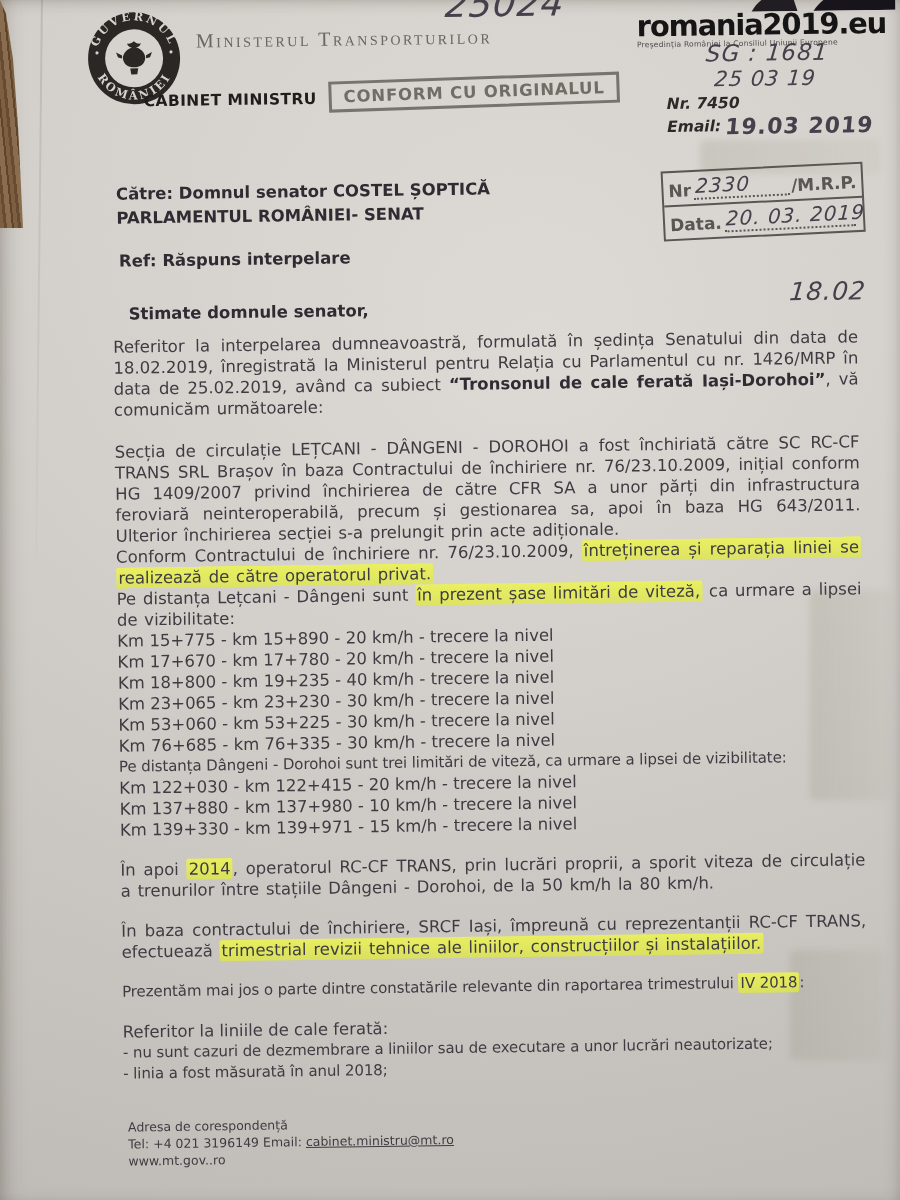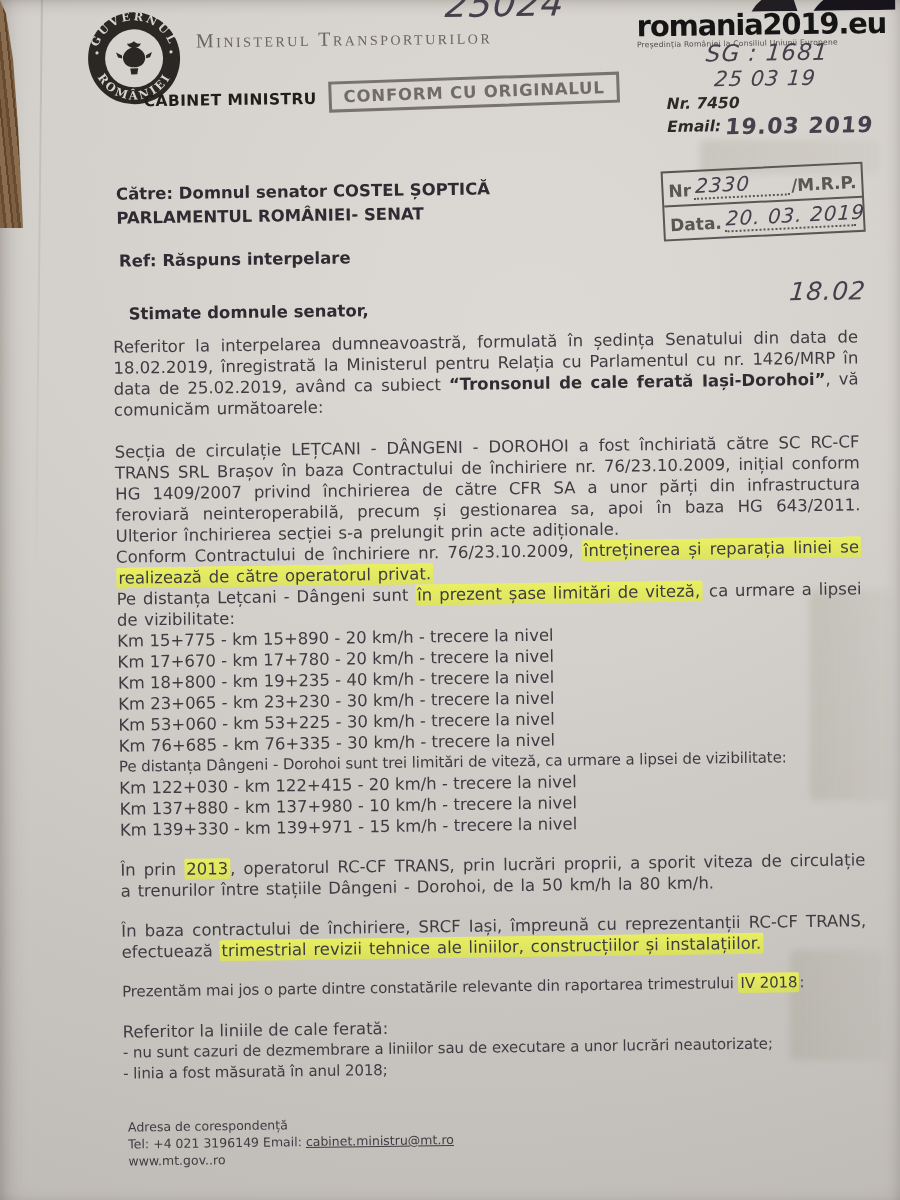--- a/index.html
+++ b/index.html
@@ -199,21 +199,21 @@
         </div>
 
       <p class="tight">Pe distanța Dângeni - Dorohoi sunt trei limitări de viteză, ca urmare a lipsei de vizibilitate:</p>
 
       <div>
           <div class="limit-line">Km 122+030 - km 122+415 - 20 km/h - trecere la nivel</div>
           <div class="limit-line">Km 137+880 - km 137+980 - 10 km/h - trecere la nivel</div>
           <div class="limit-line">Km 139+330 - km 139+971 - 15 km/h - trecere la nivel</div>
         </div>
 
-      <p class="just gap"><span>În prin </span><span class="hl">2013</span><span>, operatorul RC-CF TRANS, prin lucrări proprii, a sporit viteza de circulație a trenurilor între stațiile Dângeni - Dorohoi, de la 50 km/h la 80 km/h.</span></p>
+      <p class="just gap"><span>În apoi </span><span class="hl">2014</span><span>, operatorul RC-CF TRANS, prin lucrări proprii, a sporit viteza de circulație a trenurilor între stațiile Dângeni - Dorohoi, de la 50 km/h la 80 km/h.</span></p>
 
       <p class="just gap"><span>În baza contractului de închiriere, SRCF Iași, împreună cu reprezentanții RC-CF TRANS, efectuează </span><span class="hl">trimestrial revizii tehnice ale liniilor, construcțiilor și instalațiilor.</span></p>
 
       <p class="tight gap"><span>Prezentăm mai jos o parte dintre constatările relevante din raportarea trimestrului </span><span class="hl">IV 2018</span><span>:</span></p>
 
       <p class="gap">Referitor la liniile de cale ferată:</p>
       <div class="tight">
           <div class="finding-line">- nu sunt cazuri de dezmembrare a liniilor sau de executare a unor lucrări neautorizate;</div>
           <div class="finding-line">- linia a fost măsurată în anul 2018;</div>
         </div>

